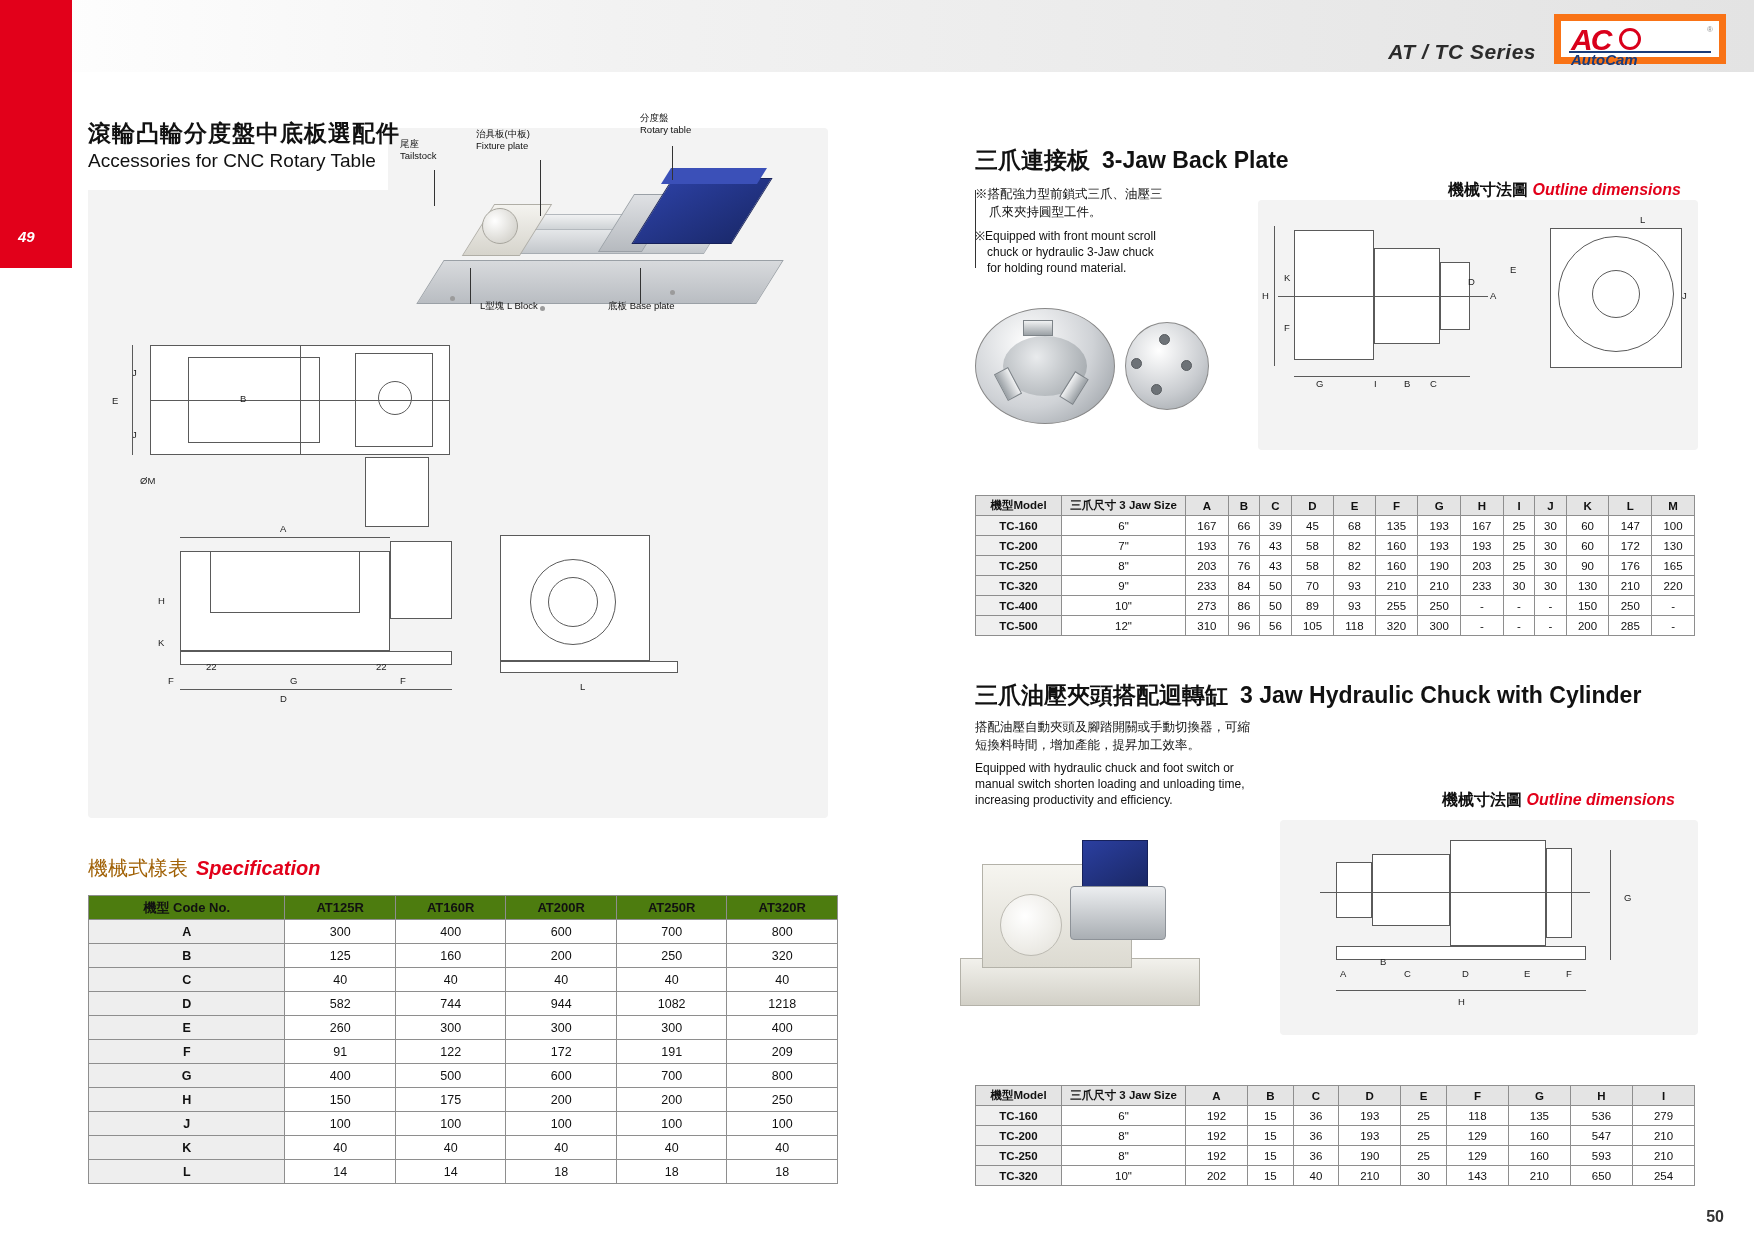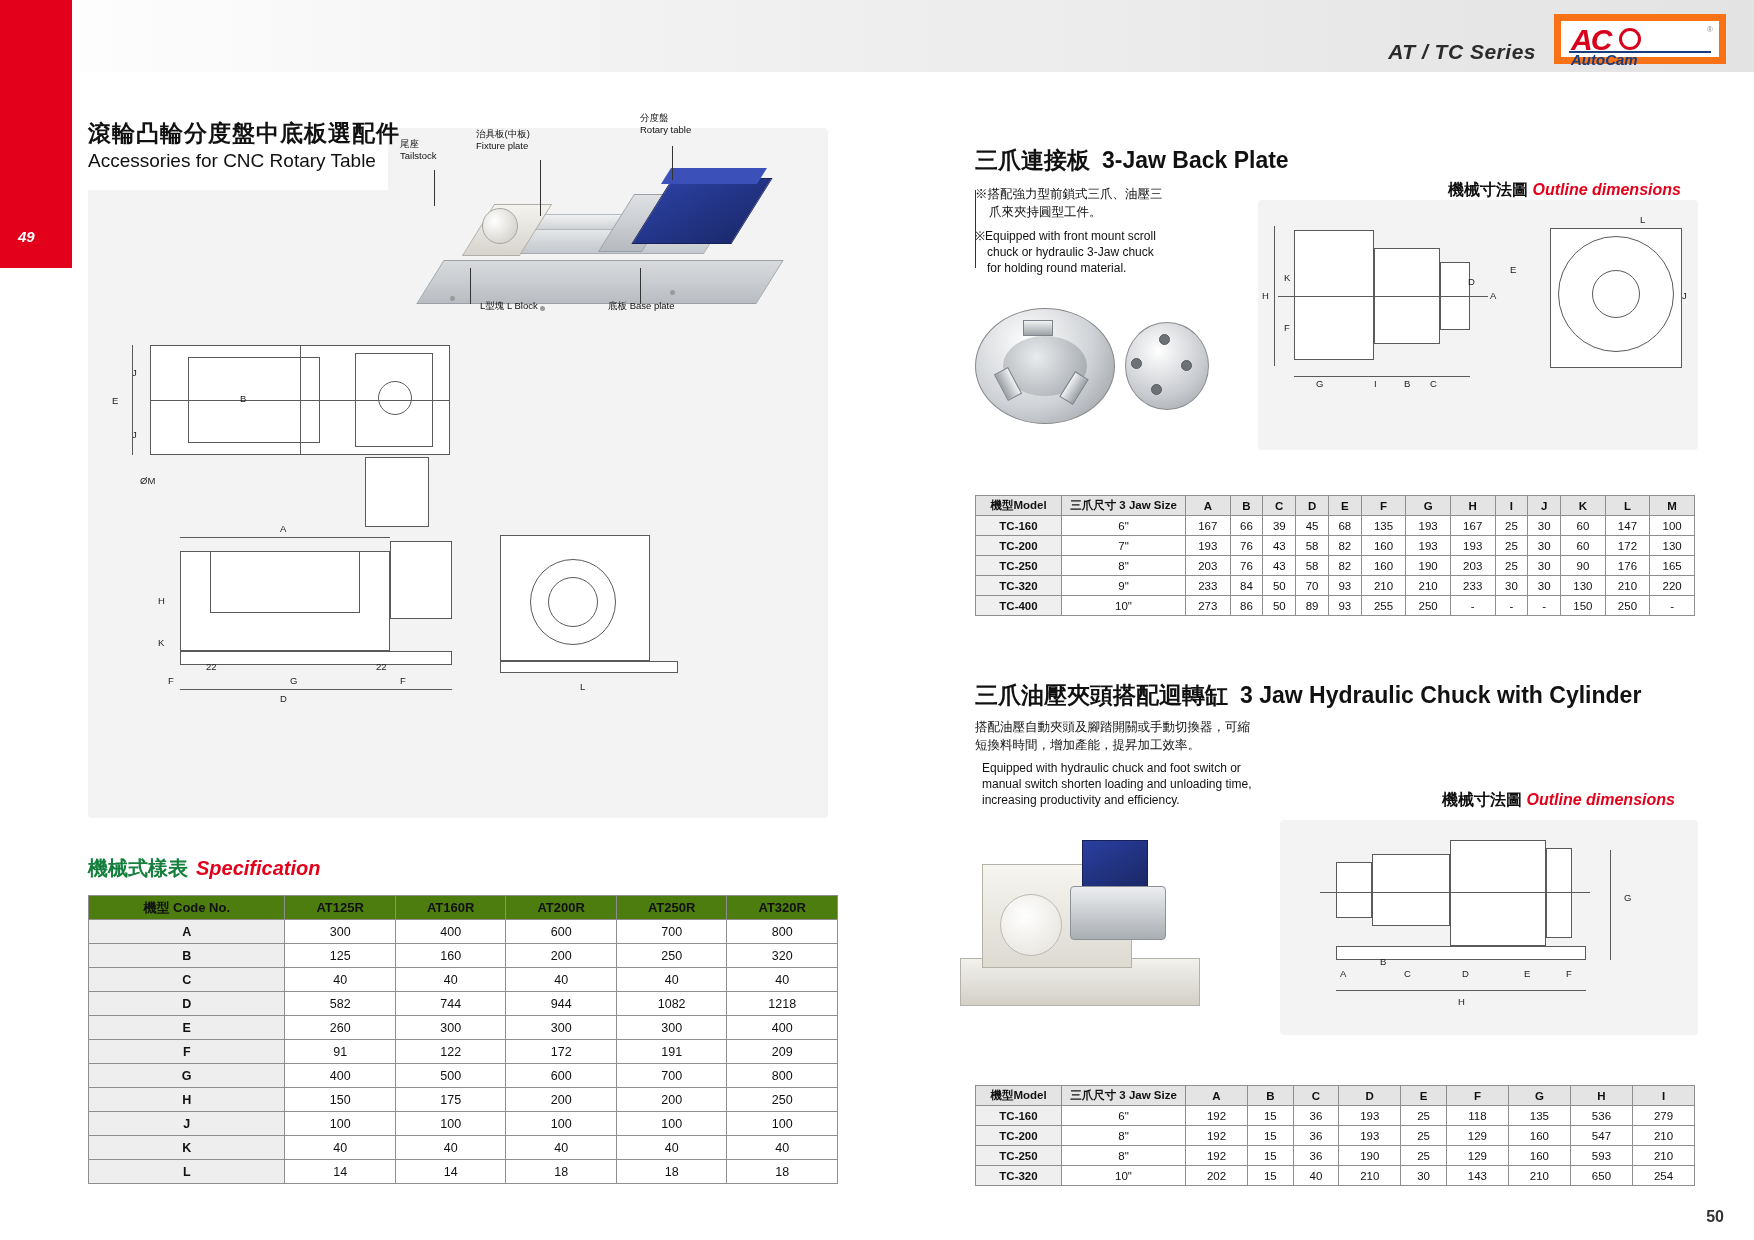--- a/index.html
+++ b/index.html
@@ -141,21 +141,21 @@
 
   
   .tech-draw { position:absolute; left:110px; top:345px; width:700px; height:450px; }
   .td-rect { position:absolute; border:1px solid #5a5a5a; background:#fff; }
   .td-line { position:absolute; background:#5a5a5a; }
   .td-circle { position:absolute; border:1px solid #5a5a5a; border-radius:50%; background:#fff; }
   .td-label { position:absolute; font-size:9.5px; color:#222; }
 
   
   .spec-title-wrap { position:absolute; left:88px; top:855px; }
-  .spec-cn { font-size:20px; font-weight:bold; color:#15803d; }
+  .spec-cn { font-size:20px; font-weight:normal; color:#a16207; }
   .spec-en { font-size:20px; font-weight:bold; color:#e2001a; font-style:italic; margin-left:8px; }
   table.spec {
     position:absolute; left:88px; top:895px; width:750px;
     border-collapse:collapse; font-size:12.5px;
   }
   table.spec th, table.spec td {
     border:1px solid #8e8e8e; text-align:center; height:24px; color:#111;
   }
   table.spec th { background:#4d7c0f; font-weight:bold; font-size:13px; }
   table.spec td.rowhead { background:#eeeeee; font-weight:bold; }
@@ -604,32 +604,49 @@
         <td>93</td>
         <td>255</td>
         <td>250</td>
         <td>-</td>
         <td>-</td>
         <td>-</td>
         <td>150</td>
         <td>250</td>
         <td>-</td>
       </tr>
+      <tr>
+        <td class="model">TC-500</td>
+        <td>12"</td>
+        <td>310</td>
+        <td>96</td>
+        <td>56</td>
+        <td>105</td>
+        <td>118</td>
+        <td>320</td>
+        <td>300</td>
+        <td>-</td>
+        <td>-</td>
+        <td>-</td>
+        <td>200</td>
+        <td>285</td>
+        <td>-</td>
+      </tr>
     </tbody>
 </table>
 
 <div style="position:absolute; left:975px; top:680px;">
   <span class="sec-title"><span class="ch">三爪油壓夾頭搭配迴轉缸</span><span class="en">3 Jaw Hydraulic Chuck with Cylinder</span></span>
 </div>
 
 <div class="small-cn" style="position:absolute; left:975px; top:718px; width:330px;">
   <div>搭配油壓自動夾頭及腳踏開關或手動切換器，可縮</div>
   <div>短換料時間，增加產能，提昇加工效率。</div>
 </div>
-<div class="small-en" style="position:absolute; left:975px; top:760px; width:340px;margin-left:7px;">
+<div class="small-en" style="position:absolute; left:975px; top:760px; width:340px;">
   <div>Equipped with hydraulic chuck and foot switch or</div>
   <div>manual switch shorten loading and unloading time,</div>
   <div>increasing productivity and efficiency.</div>
 </div>
 
 <div class="outline-lbl" style="left:1442px; top:790px;">
   <span class="cn">機械寸法圖</span>
   <span class="en">Outline dimensions</span>
 </div>
 

